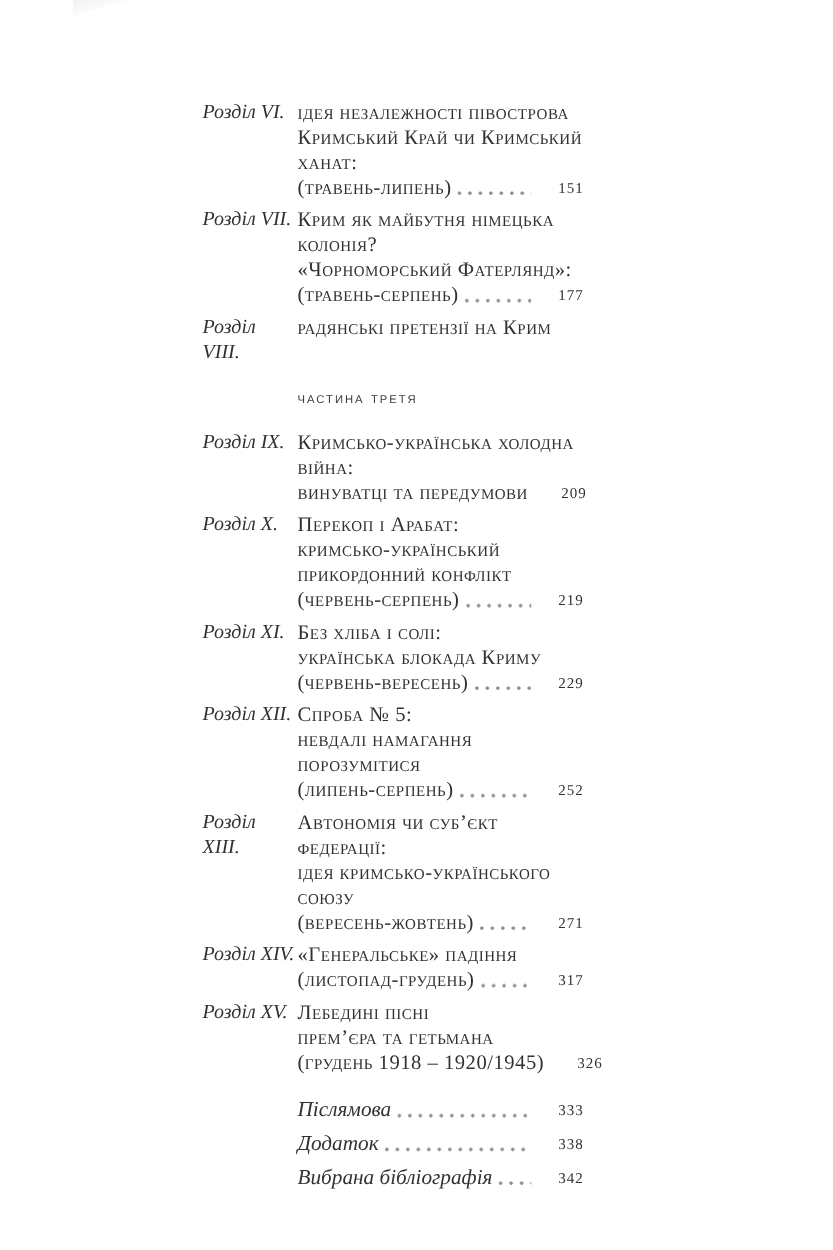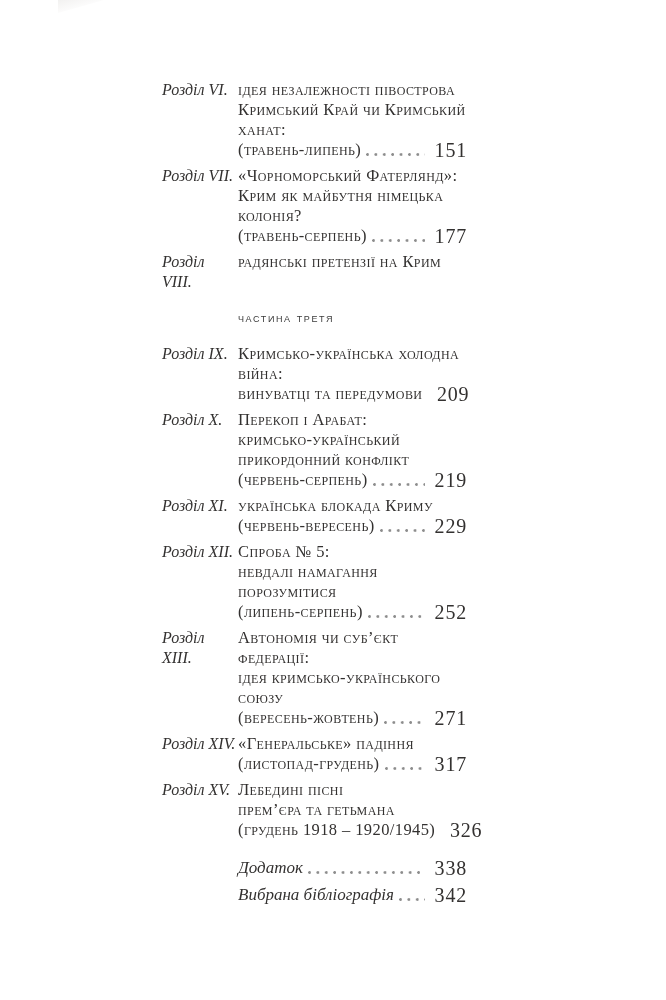--- a/index.html
+++ b/index.html
@@ -64,21 +64,21 @@
     flex: 1 1 auto;
     margin: 0 8px 0 5px;
     background-image: radial-gradient(circle at 1.5px 14.5px, var(--leader-dot, #8d8d8d) 1.1px, rgba(0,0,0,0) 1.65px);
     background-size: 8.4px 20px;
     background-repeat: repeat-x;
   }
   .page-num {
     flex: 0 0 auto;
     min-width: 34px;
     text-align: right;
-    font-size: 20px;
+    font-size: 12px;
     line-height: 20px;
     letter-spacing: 0.8px;
     font-variant: normal;
     font-style: normal;
     font-feature-settings: "onum" 1;
   }
   
   .part-heading {
     margin: 16px 0 16px 76px;
     font-family: "Liberation Sans", "DejaVu Sans", sans-serif;
@@ -131,22 +131,22 @@
             <div class="entry-line leader-line">
               <span class="line-text">(травень-липень)</span>
               <span class="leader"></span>
               <span class="page-num">151</span>
             </div>
           </div>
         </div>
         <div class="entry">
           <div class="entry-label">Розділ VII.</div>
           <div class="entry-body">
+            <div class="entry-line">Крим як майбутня німецька колонія?</div>
             <div class="entry-line">«Чорноморський Фатерлянд»:</div>
-            <div class="entry-line">Крим як майбутня німецька колонія?</div>
             <div class="entry-line leader-line">
               <span class="line-text">(травень-серпень)</span>
               <span class="leader"></span>
               <span class="page-num">177</span>
             </div>
           </div>
         </div>
         <div class="entry">
           <div class="entry-label">Розділ VIII.</div>
           <div class="entry-body">
@@ -179,20 +179,21 @@
             <div class="entry-line leader-line">
               <span class="line-text">(червень-серпень)</span>
               <span class="leader"></span>
               <span class="page-num">219</span>
             </div>
           </div>
         </div>
         <div class="entry">
           <div class="entry-label">Розділ XI.</div>
           <div class="entry-body">
+            <div class="entry-line">Без хліба і солі:</div>
             <div class="entry-line">українська блокада Криму</div>
             <div class="entry-line leader-line">
               <span class="line-text">(червень-вересень)</span>
               <span class="leader"></span>
               <span class="page-num">229</span>
             </div>
           </div>
         </div>
         <div class="entry">
           <div class="entry-label">Розділ XII.</div>
@@ -237,20 +238,25 @@
             <div class="entry-line leader-line">
               <span class="line-text">(грудень 1918 – 1920/1945)</span>
               <span class="leader"></span>
               <span class="page-num">326</span>
             </div>
           </div>
         </div>
       </section>
 
     <section class="end-matter" id="end-matter">
+        <div class="end-item">
+          <span class="end-label">Післямова</span>
+          <span class="leader"></span>
+          <span class="page-num">333</span>
+        </div>
         <div class="end-item">
           <span class="end-label">Додаток</span>
           <span class="leader"></span>
           <span class="page-num">338</span>
         </div>
         <div class="end-item">
           <span class="end-label">Вибрана бібліографія</span>
           <span class="leader"></span>
           <span class="page-num">342</span>
         </div>

